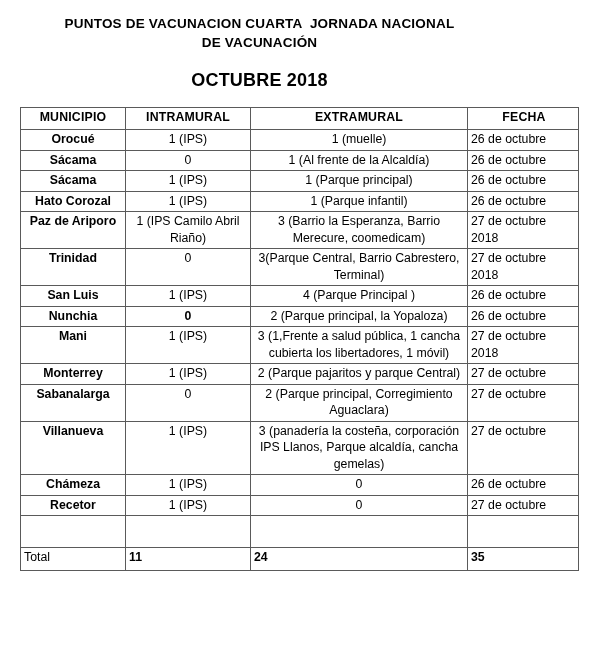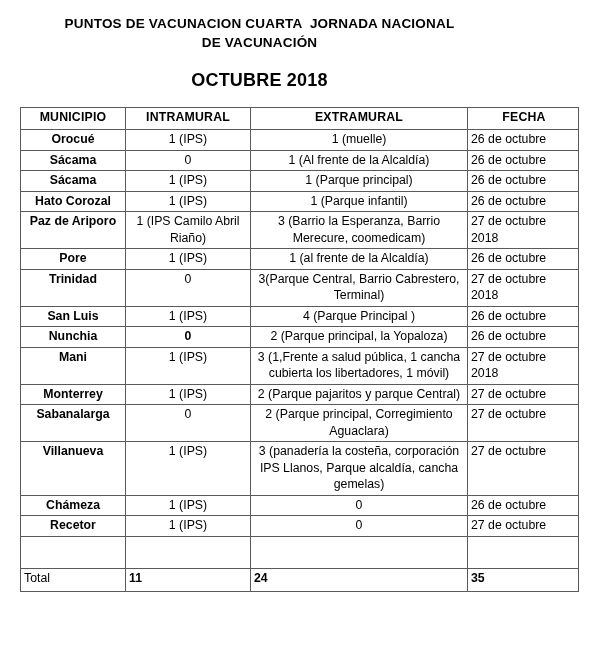--- a/index.html
+++ b/index.html
@@ -152,26 +152,20 @@
             <td class="extra">1 (Parque infantil)</td>
             <td class="fecha">26 de octubre</td>
           </tr>
           <tr>
             <td class="mun">Paz de Ariporo</td>
             <td class="intra">1 (IPS Camilo Abril Riaño)</td>
             <td class="extra">3 (Barrio la Esperanza, Barrio Merecure, coomedicam)</td>
             <td class="fecha">27 de octubre 2018</td>
           </tr>
           <tr>
-            <td class="mun">Pore</td>
-            <td class="intra">1 (IPS)</td>
-            <td class="extra">1 (al frente de la Alcaldía)</td>
-            <td class="fecha">26 de octubre</td>
-          </tr>
-          <tr>
             <td class="mun">Trinidad</td>
             <td class="intra">0</td>
             <td class="extra">3(Parque Central, Barrio Cabrestero, Terminal)</td>
             <td class="fecha">27 de octubre 2018</td>
           </tr>
           <tr>
             <td class="mun">San Luis</td>
             <td class="intra">1 (IPS)</td>
             <td class="extra">4 (Parque Principal )</td>
             <td class="fecha">26 de octubre</td>

